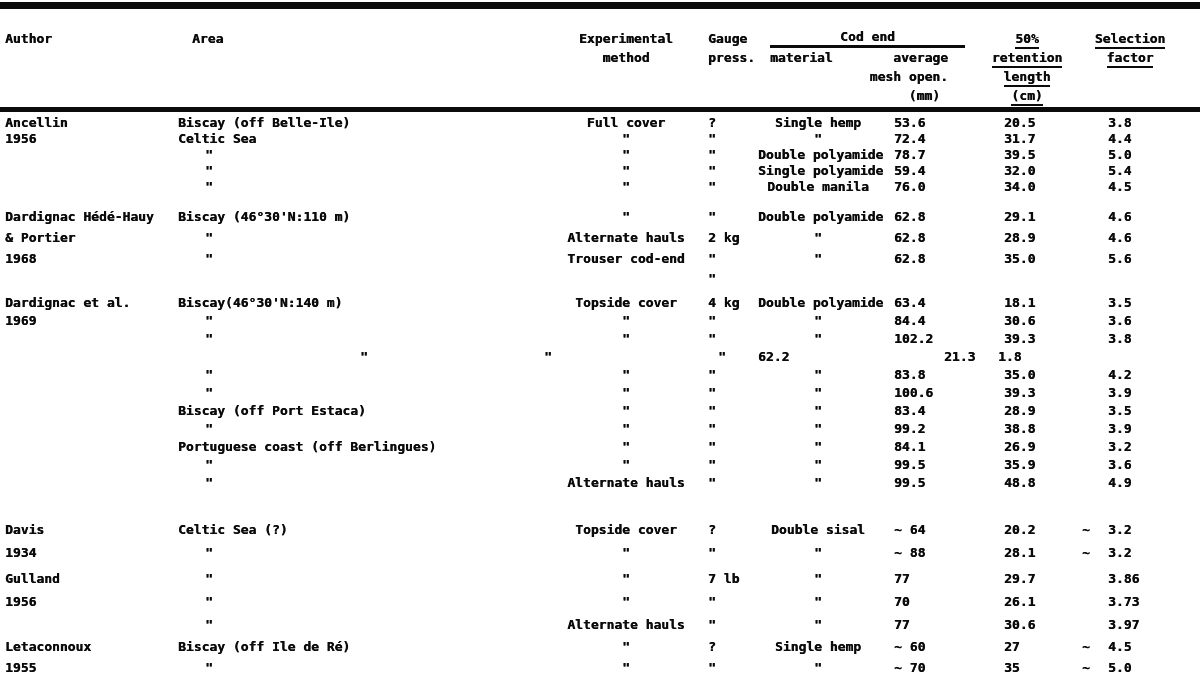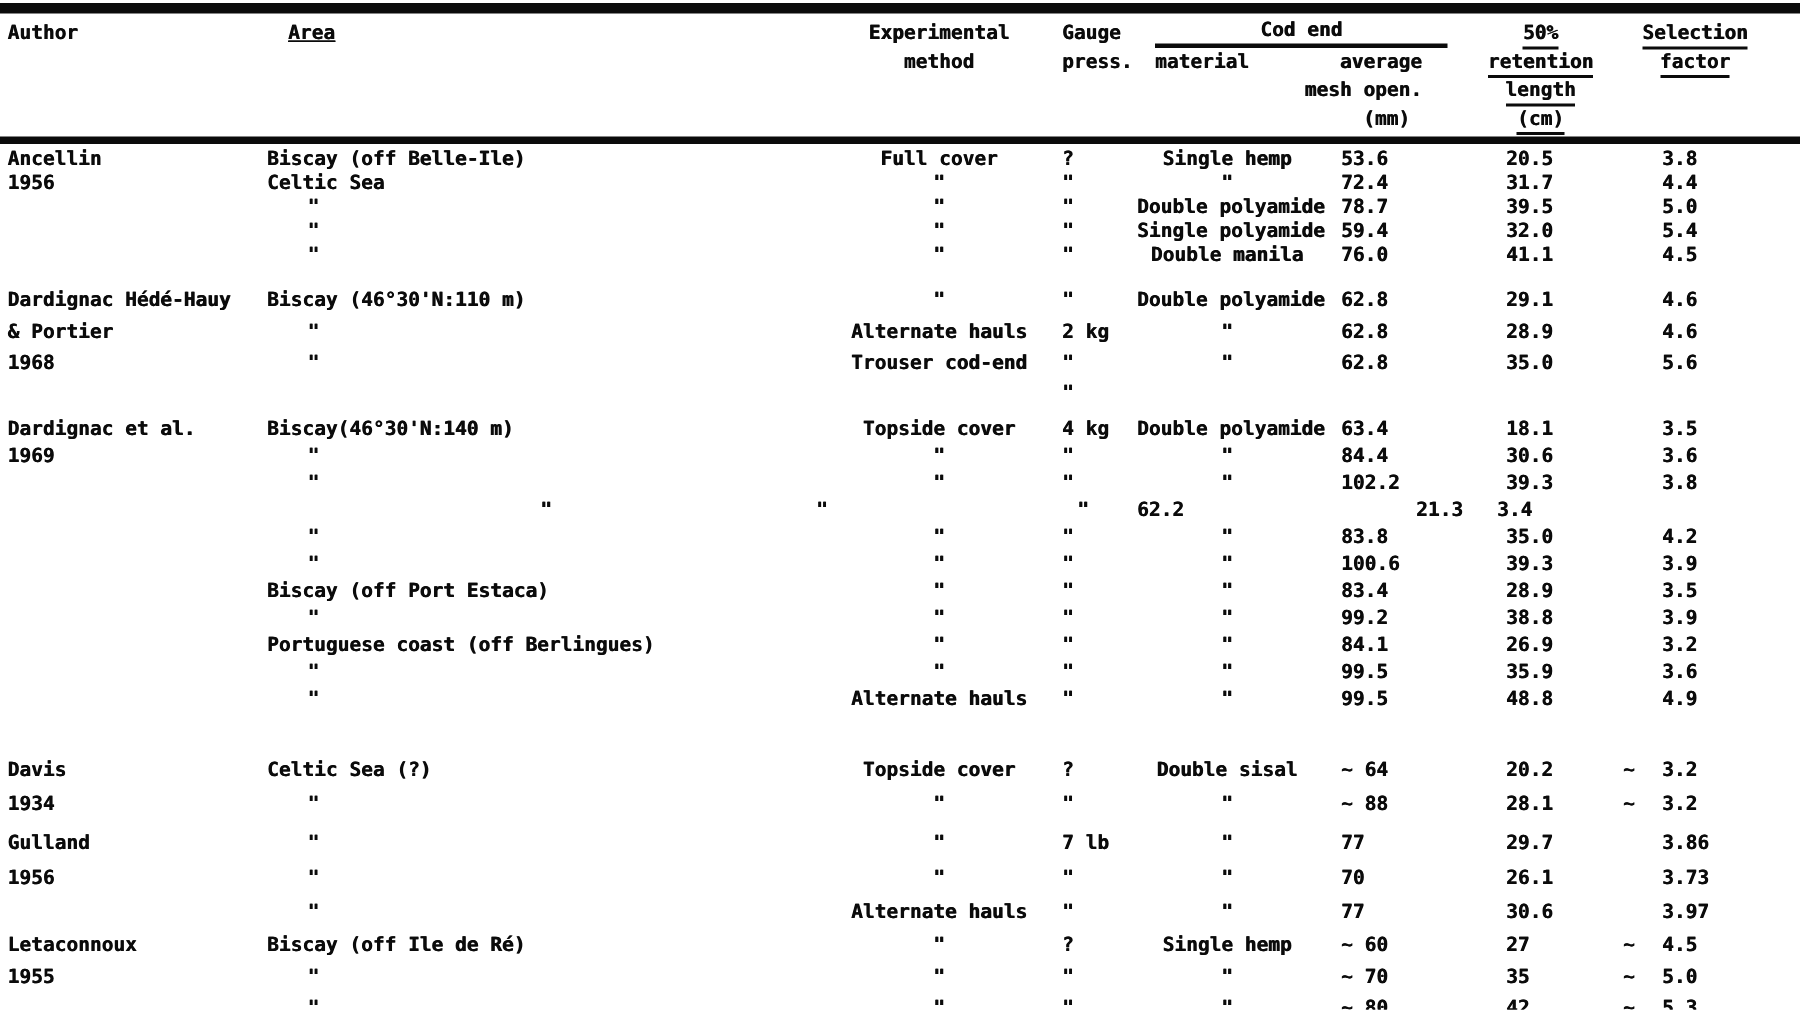--- a/index.html
+++ b/index.html
@@ -9,24 +9,24 @@
     font-family:"DejaVu Sans Mono","Liberation Mono",monospace;
     font-weight:bold;font-size:13px;
     text-shadow:0.4px 0 0 currentColor;
   }
   .page{position:relative;width:1200px;height:673px;}
   .topbar{height:7px;margin-top:2px;background:#0b0b0b;width:1200px;}
 
   .row{display:grid;grid-template-columns:178px 360px 164px 56px 136px 60px 110px 136px;}
 
   
-  .header{margin-top:4px;border-bottom:5px solid #0b0b0b;padding-bottom:2px;}
+  .header{margin-top:20px;border-bottom:5px solid #0b0b0b;padding-bottom:2px;}
   .hline{height:19px;line-height:19px;white-space:nowrap;}
   .h-author{padding-left:5px;}
-  .h-area{padding-left:14px;text-decoration:underline;}
+  .h-area{padding-left:14px;}
   .h-method{text-align:center;padding-left:12px;}
   .h-gauge{padding-left:6px;}
   .h-codend{grid-column:5/7;}
   .codend-rule{width:195px;margin-left:12px;text-align:center;height:16px;line-height:16px;border-bottom:3px solid #0b0b0b;margin-bottom:0px;}
   .codend-line2{display:flex;justify-content:space-between;height:19px;line-height:19px;padding-left:12px;padding-right:6px;}
   .h-avg2{text-align:right;padding-right:6px;}
   .h-avg3{text-align:right;padding-right:14px;}
   .h-ret{margin-left:28px;width:90px;text-align:center;}
   .h-sel{margin-left:6px;width:120px;text-align:center;}
   .u{display:inline-block;border-bottom:2.5px solid #0b0b0b;padding-bottom:0px;line-height:16px;}
@@ -145,21 +145,21 @@
             <span>5.4</span>
           </div>
         </div>
         <div class="row">
           <div class="cell author"></div>
           <div class="cell area ditto">"</div>
           <div class="cell method">"</div>
           <div class="cell gauge">"</div>
           <div class="cell material">Double manila</div>
           <div class="cell mesh">76.0</div>
-          <div class="cell retention">41.1</div>
+          <div class="cell retention">34.0</div>
           <div class="cell selection">
             <span class="tilde"></span>
             <span>4.5</span>
           </div>
         </div>
       </div>
       <div class="group g1">
         <div class="row">
           <div class="cell author">Dardignac Hédé-Hauy</div>
           <div class="cell area">Biscay (46°30'N:110 m)</div>
@@ -255,21 +255,21 @@
         </div>
         <div class="row">
           <div class="cell author"></div>
           <div class="cell method">"</div>
           <div class="cell gauge">"</div>
           <div class="cell material">"</div>
           <div class="cell mesh">62.2</div>
           <div class="cell retention">21.3</div>
           <div class="cell selection">
             <span class="tilde"></span>
-            <span>3.4</span>
+            <span>1.8</span>
           </div>
         </div>
         <div class="row">
           <div class="cell author"></div>
           <div class="cell area ditto">"</div>
           <div class="cell method">"</div>
           <div class="cell gauge">"</div>
           <div class="cell material">"</div>
           <div class="cell mesh">83.8</div>
           <div class="cell retention">35.0</div>

